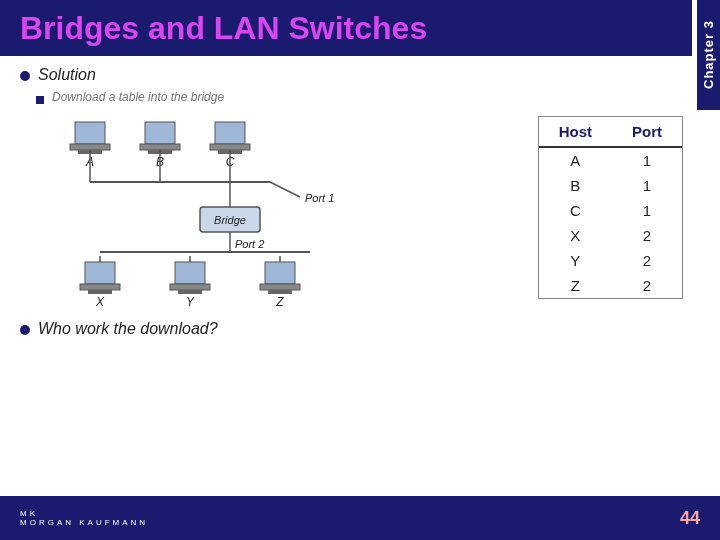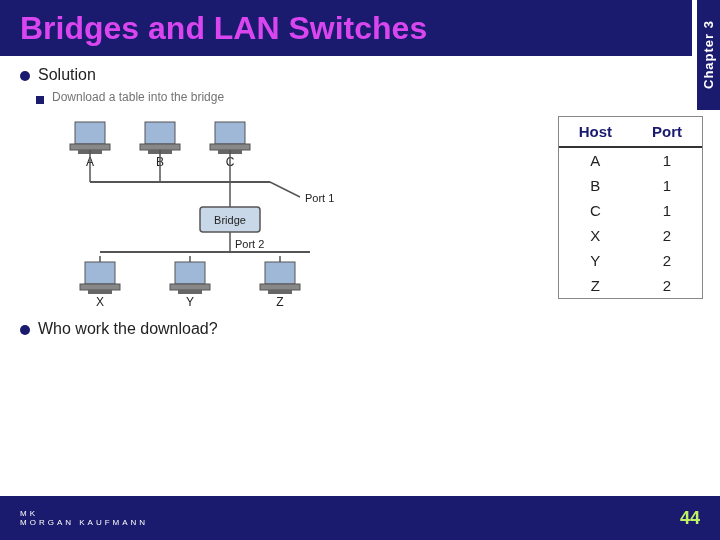--- a/index.html
+++ b/index.html
@@ -49,20 +49,21 @@
     .main-content {
       display: flex;
       flex-direction: row;
       padding: 10px 20px;
       position: relative;
     }
 
     .left-section {
       flex: 1;
       padding-right: 10px;
+      font-style: italic;
     }
 
     
     .bullet-item {
       display: flex;
       align-items: flex-start;
       margin-bottom: 6px;
     }
     .bullet-dot {
       width: 10px;
@@ -114,21 +115,21 @@
 
     
     .diagram-svg {
       width: 380px;
       height: 200px;
     }
 
     
     .table-container {
       position: absolute;
-      right: 17px;
+      right: 37px;
       top: 60px;
       border: 1px solid #888;
       background: #fff;
     }
     .table-container table {
       border-collapse: collapse;
       font-size: 15px;
     }
     .table-container th {
       padding: 6px 20px;
@@ -170,21 +171,21 @@
       font-style: italic;
     }
     .footer-logo span {
       display: block;
       font-size: 8px;
       font-style: normal;
       letter-spacing: 3px;
       font-weight: normal;
     }
     .footer-page {
-      color: #bef264;
+      color: #fca5a5;
       font-size: 18px;
       font-weight: bold;
       text-align: right;
     }
   </style>
 </head>
 <body>
 
 <div class="chapter-label">Chapter 3</div>
 

